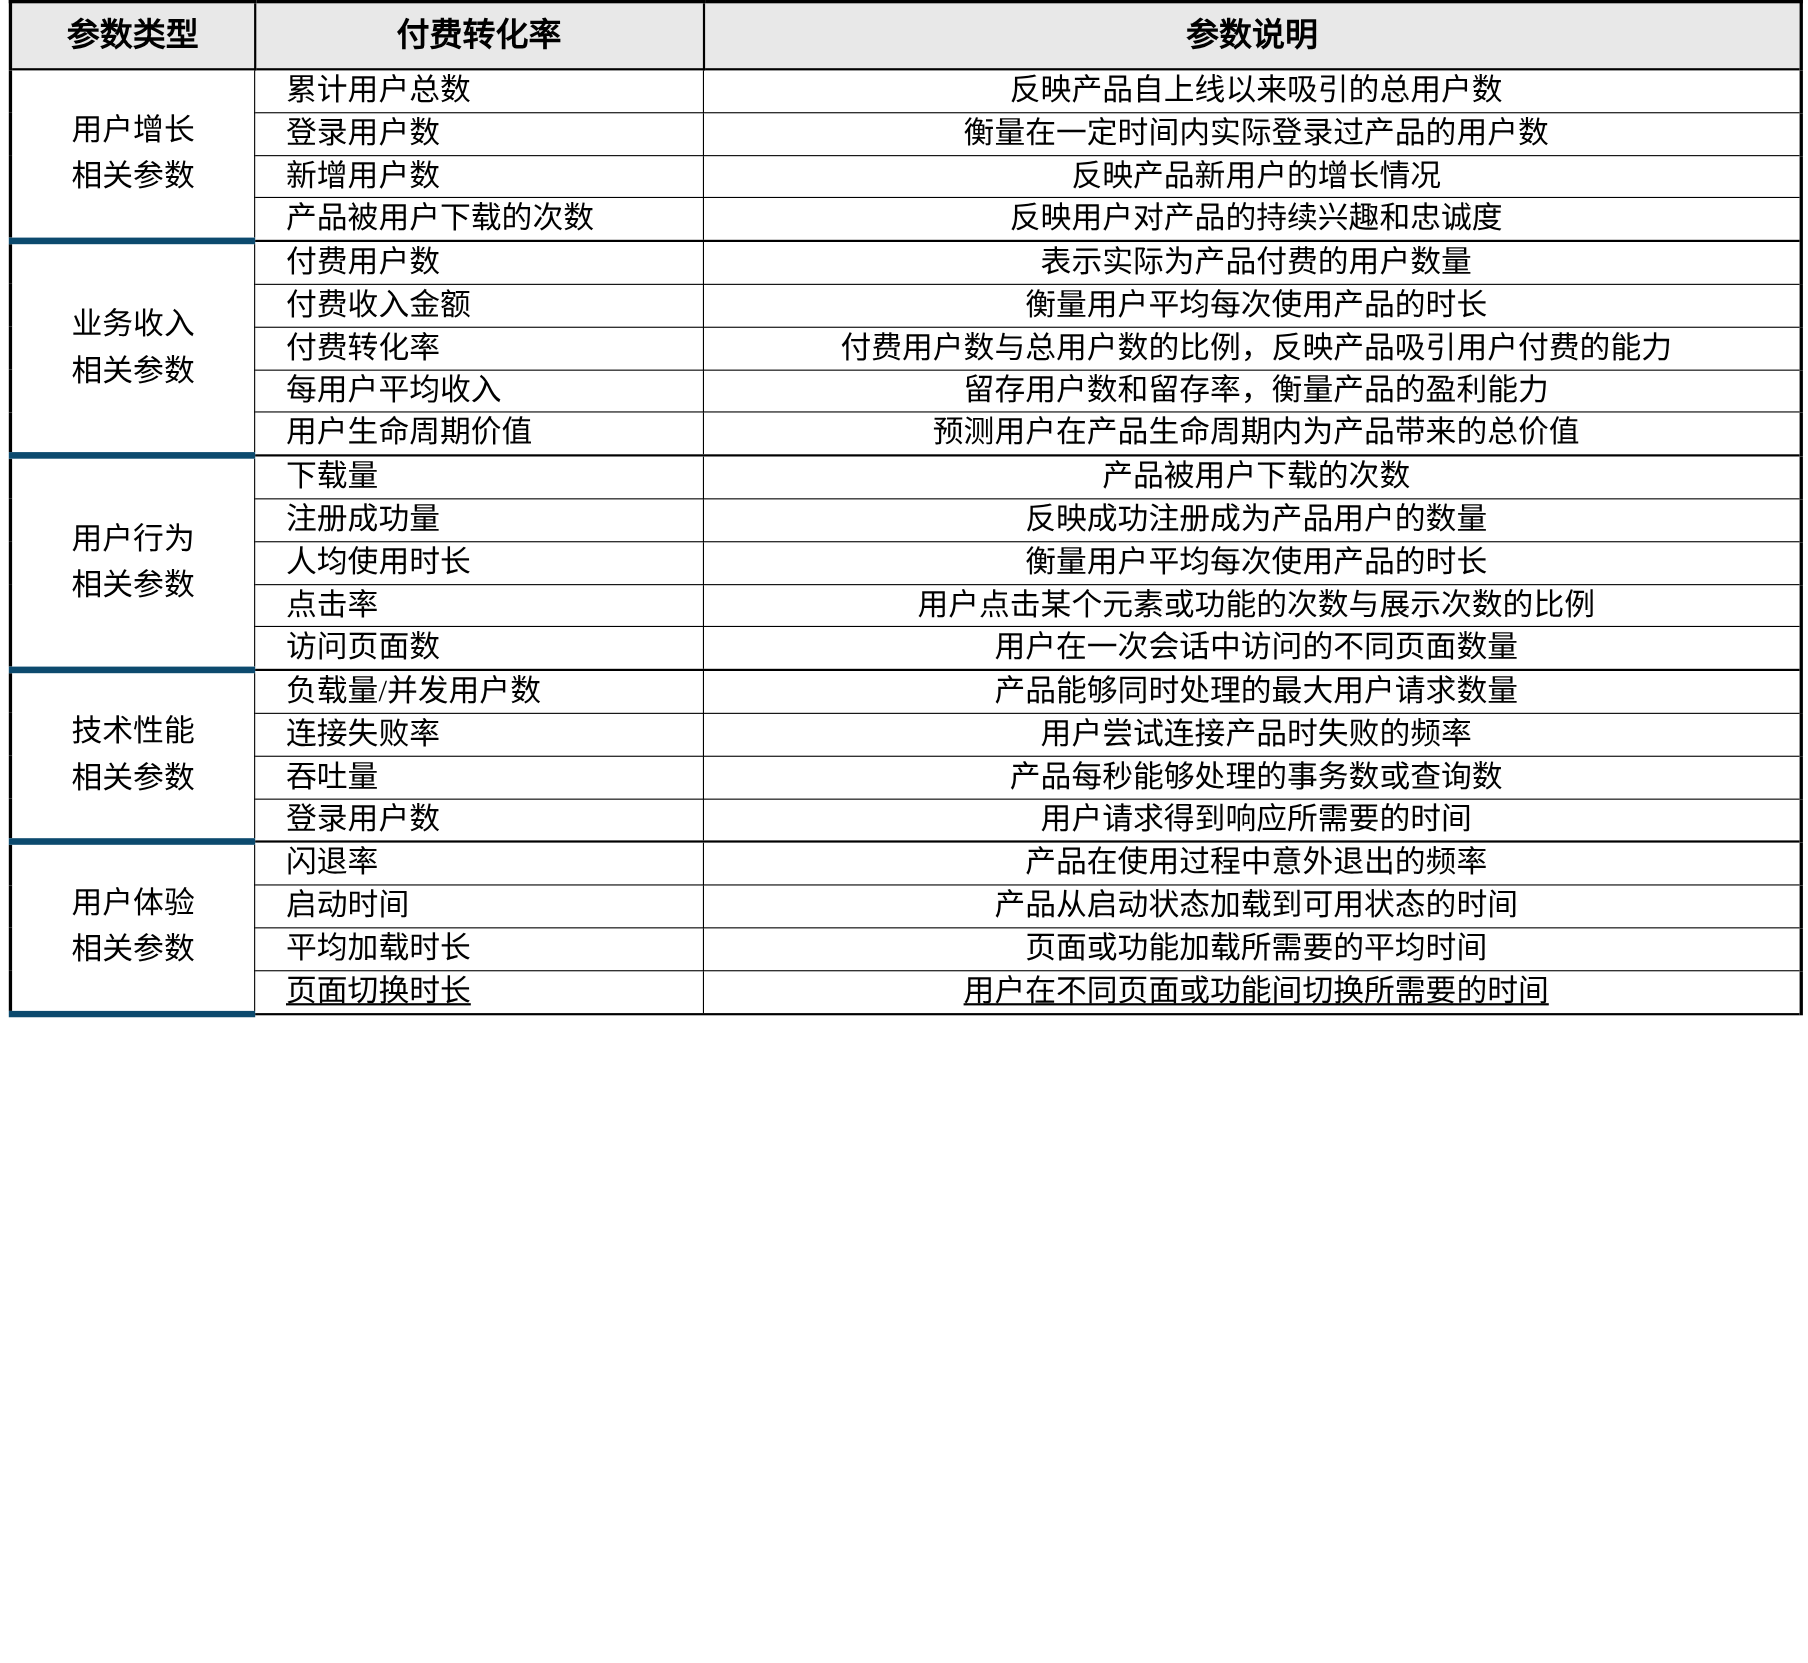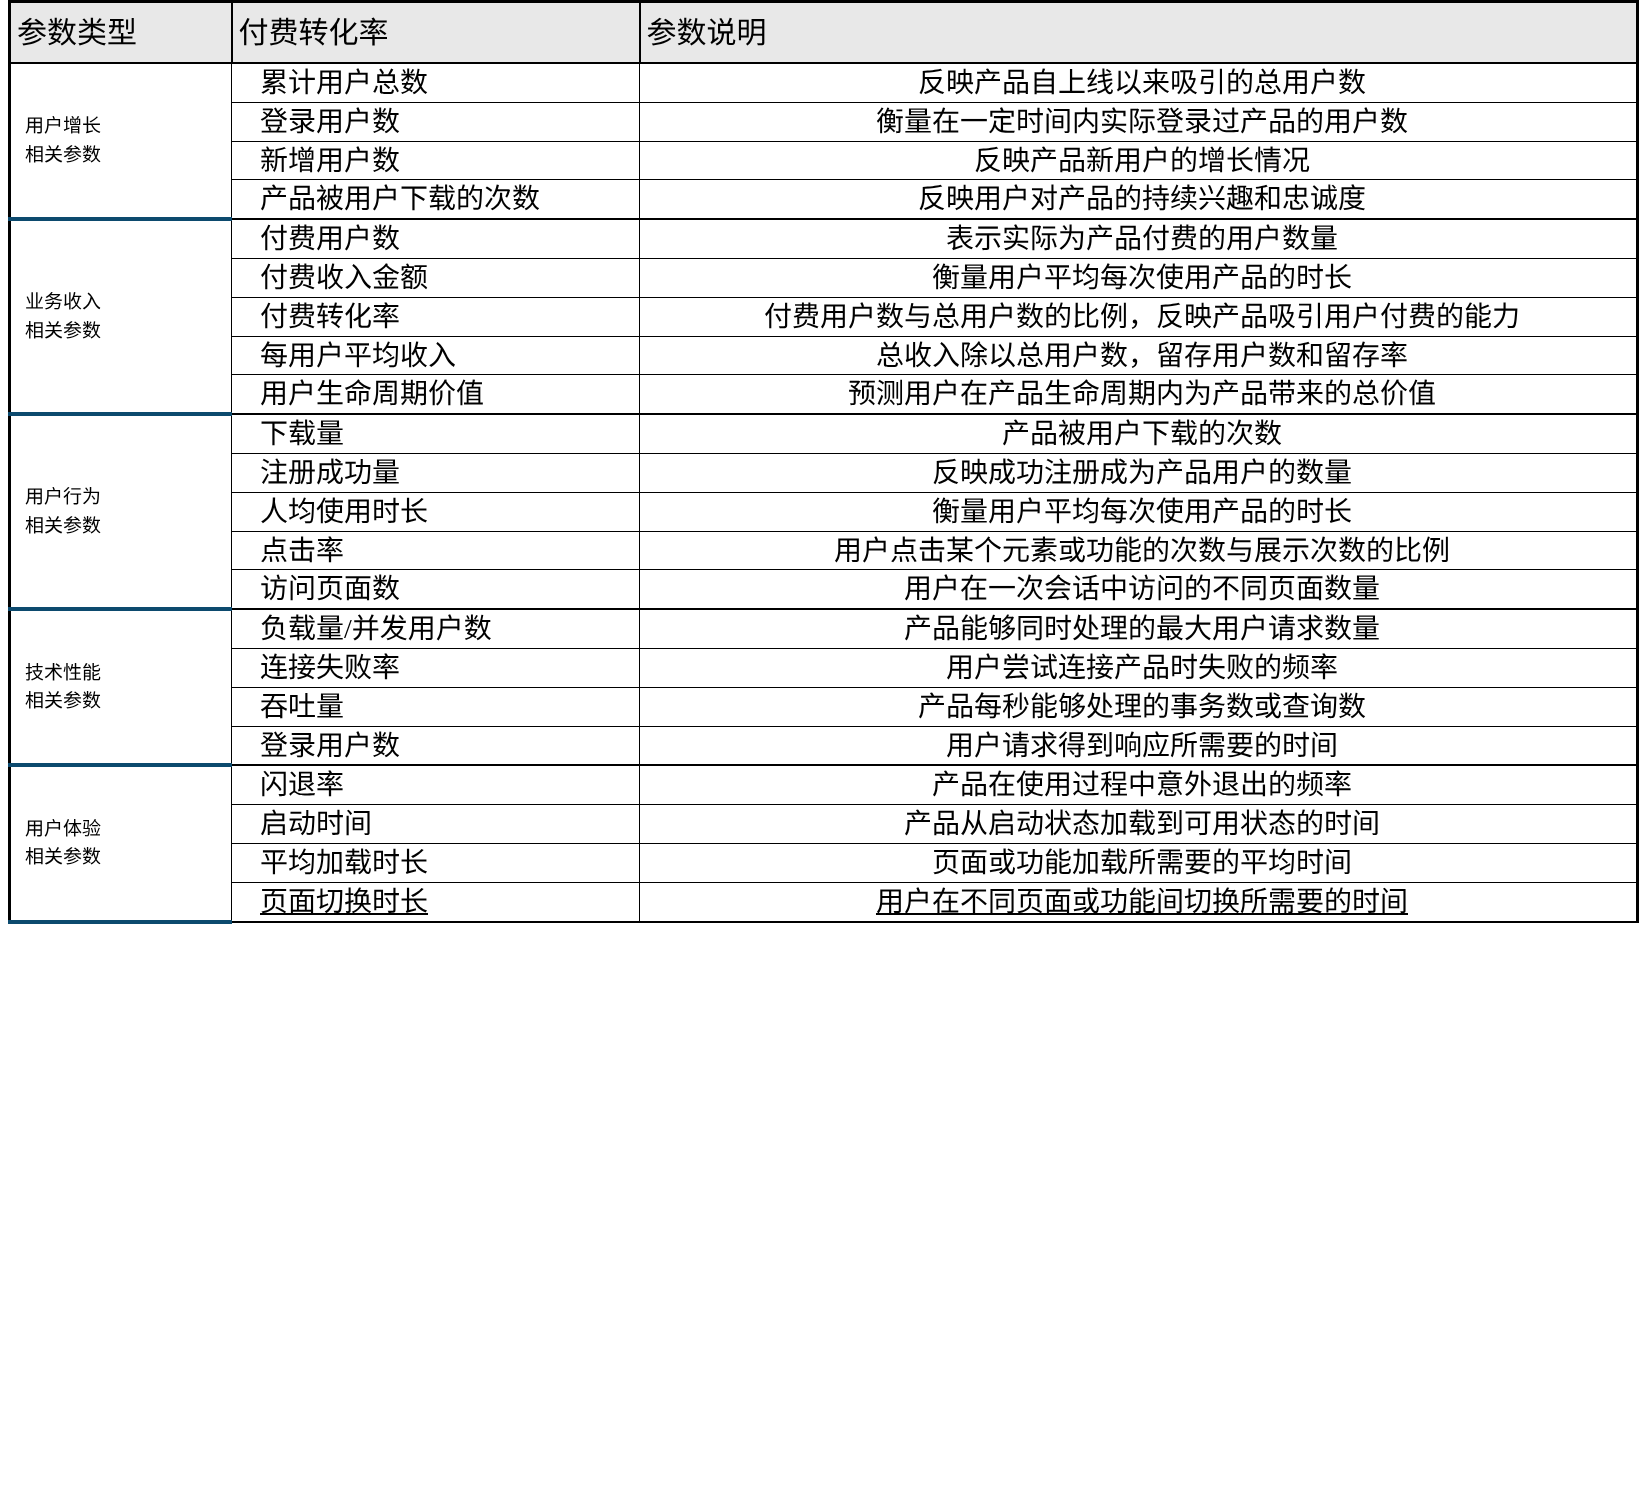--- a/index.html
+++ b/index.html
@@ -22,23 +22,23 @@
     border-collapse: collapse;
     table-layout: fixed;
     margin: 0;
   }
   table.param-table col.c-type { width: 222px; }
   table.param-table col.c-name { width: 408px; }
   table.param-table col.c-desc { width: 998px; }
 
   table.param-table thead th {
     background: #e8e8e8;
-    font-weight: normal;
+    font-weight: bold;
     font-size: 30px;
-    text-align: left;
+    text-align: center;
     padding: 10px 6px;
     border-left: 2px solid #000;
     border-right: 2px solid #000;
     border-top: 3px solid #000;
     border-bottom: 2px solid #000;
     line-height: 1.3;
   }
   table.param-table thead th:first-child {
     border-left: 3px solid #000;
   }
@@ -47,25 +47,26 @@
   }
 
   table.param-table td {
     font-size: 28px;
     padding: 0 14px;
     border: 1px solid #000;
     line-height: 1.35;
     vertical-align: middle;
   }
   table.param-table td.cat {
+    text-align: center;
     border-left: 3px solid #000;
     border-top: 2px solid #000;
-    border-bottom: 4px solid #0c4a6e;
+    border-bottom: 6px solid #0c4a6e;
     white-space: pre-line;
-    font-size: 19px;
+    font-size: 28px;
     line-height: 1.5;
   }
   table.param-table td.name {
     text-align: left;
     padding-left: 28px;
   }
   table.param-table td.desc {
     text-align: center;
     padding-left: 22px;
     border-right: 3px solid #000;
@@ -128,21 +129,21 @@
         <tr>
           <td class="name">付费收入金额</td>
           <td class="desc">衡量用户平均每次使用产品的时长</td>
         </tr>
         <tr>
           <td class="name">付费转化率</td>
           <td class="desc">付费用户数与总用户数的比例，反映产品吸引用户付费的能力</td>
         </tr>
         <tr>
           <td class="name">每用户平均收入</td>
-          <td class="desc">总收入除以总用户数，留存用户数和留存率</td>
+          <td class="desc">留存用户数和留存率，衡量产品的盈利能力</td>
         </tr>
         <tr class="group-end">
           <td class="name">用户生命周期价值</td>
           <td class="desc">预测用户在产品生命周期内为产品带来的总价值</td>
         </tr>
         <tr class="group-start">
           <td class="cat" rowspan="5">用户行为
 相关参数</td>
           <td class="name">下载量</td>
           <td class="desc">产品被用户下载的次数</td>

